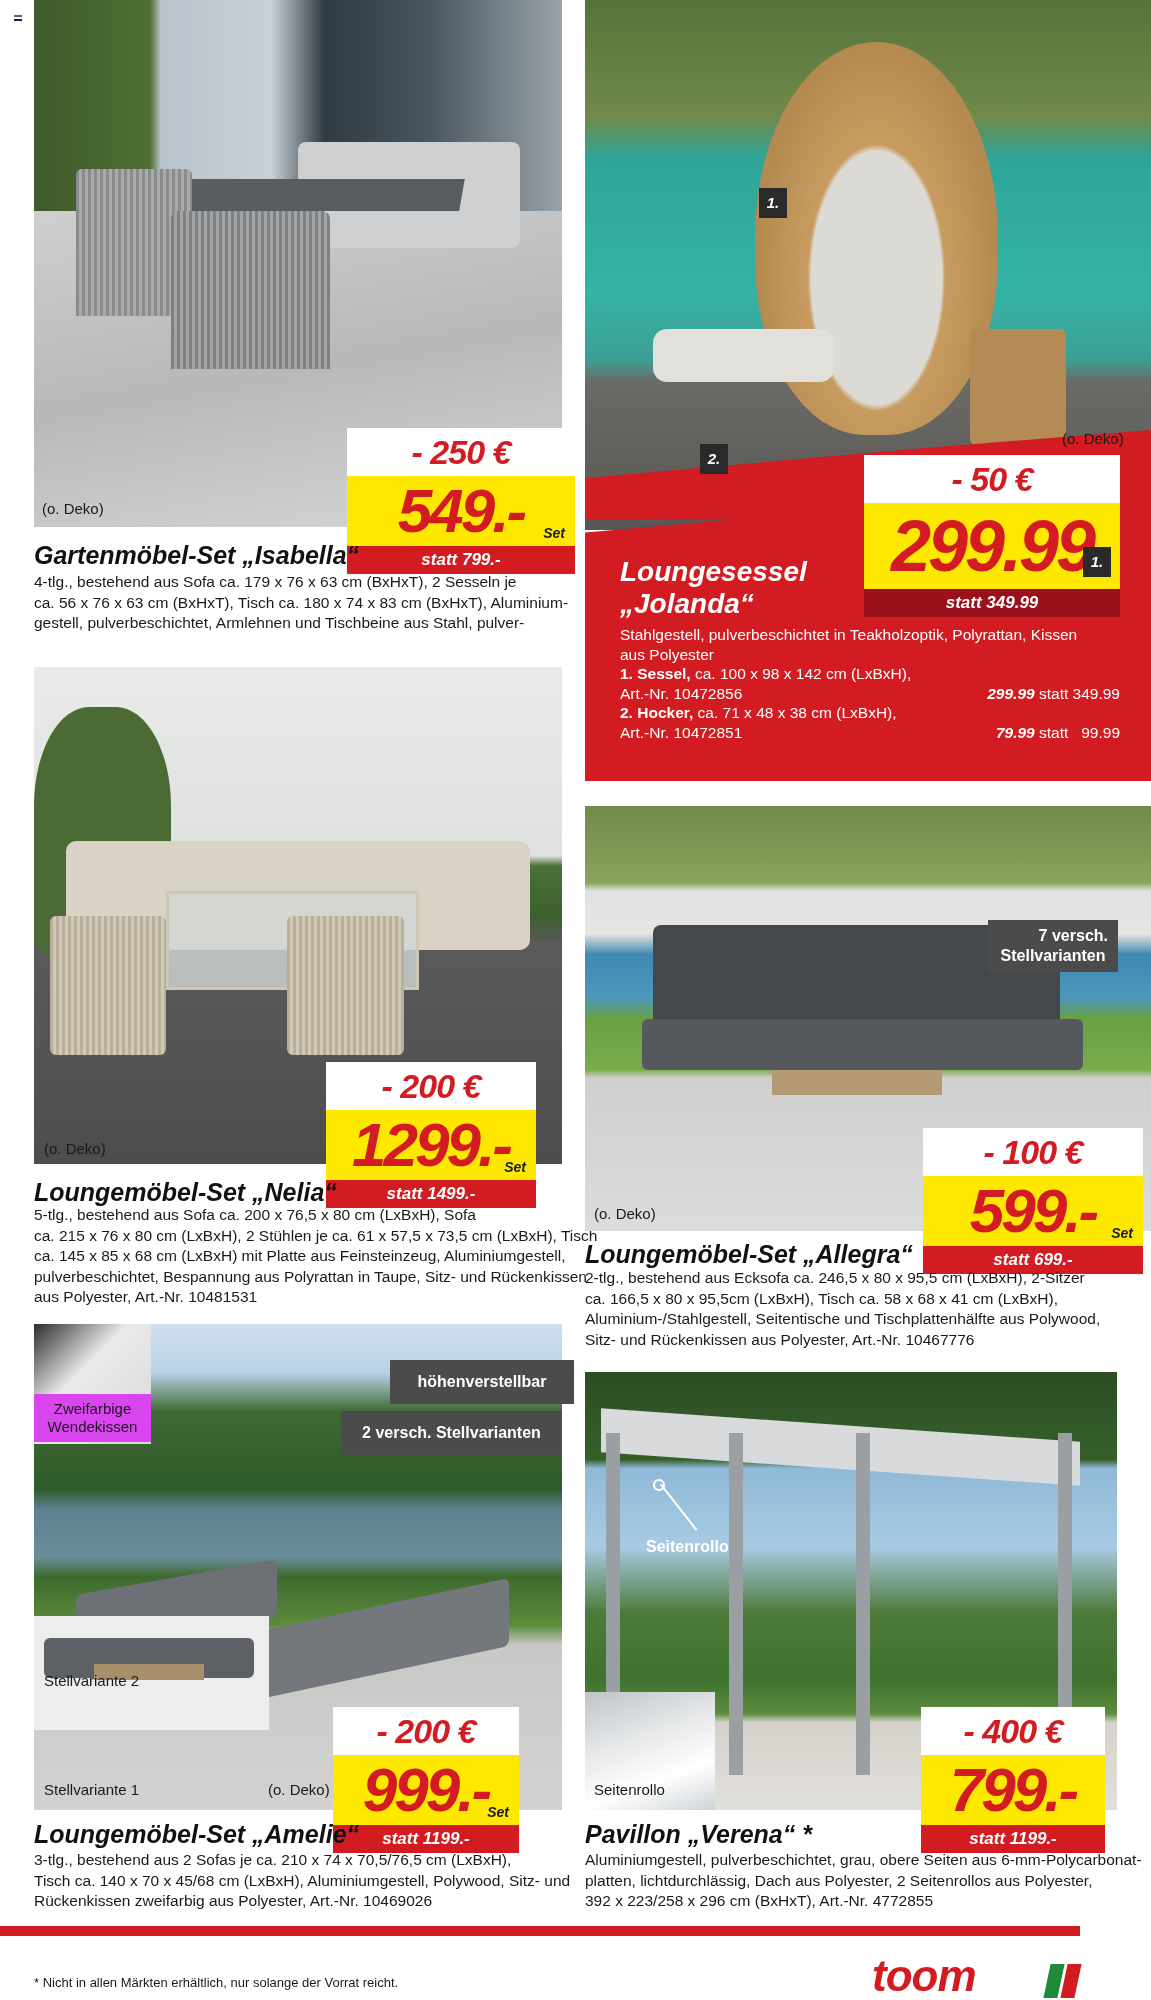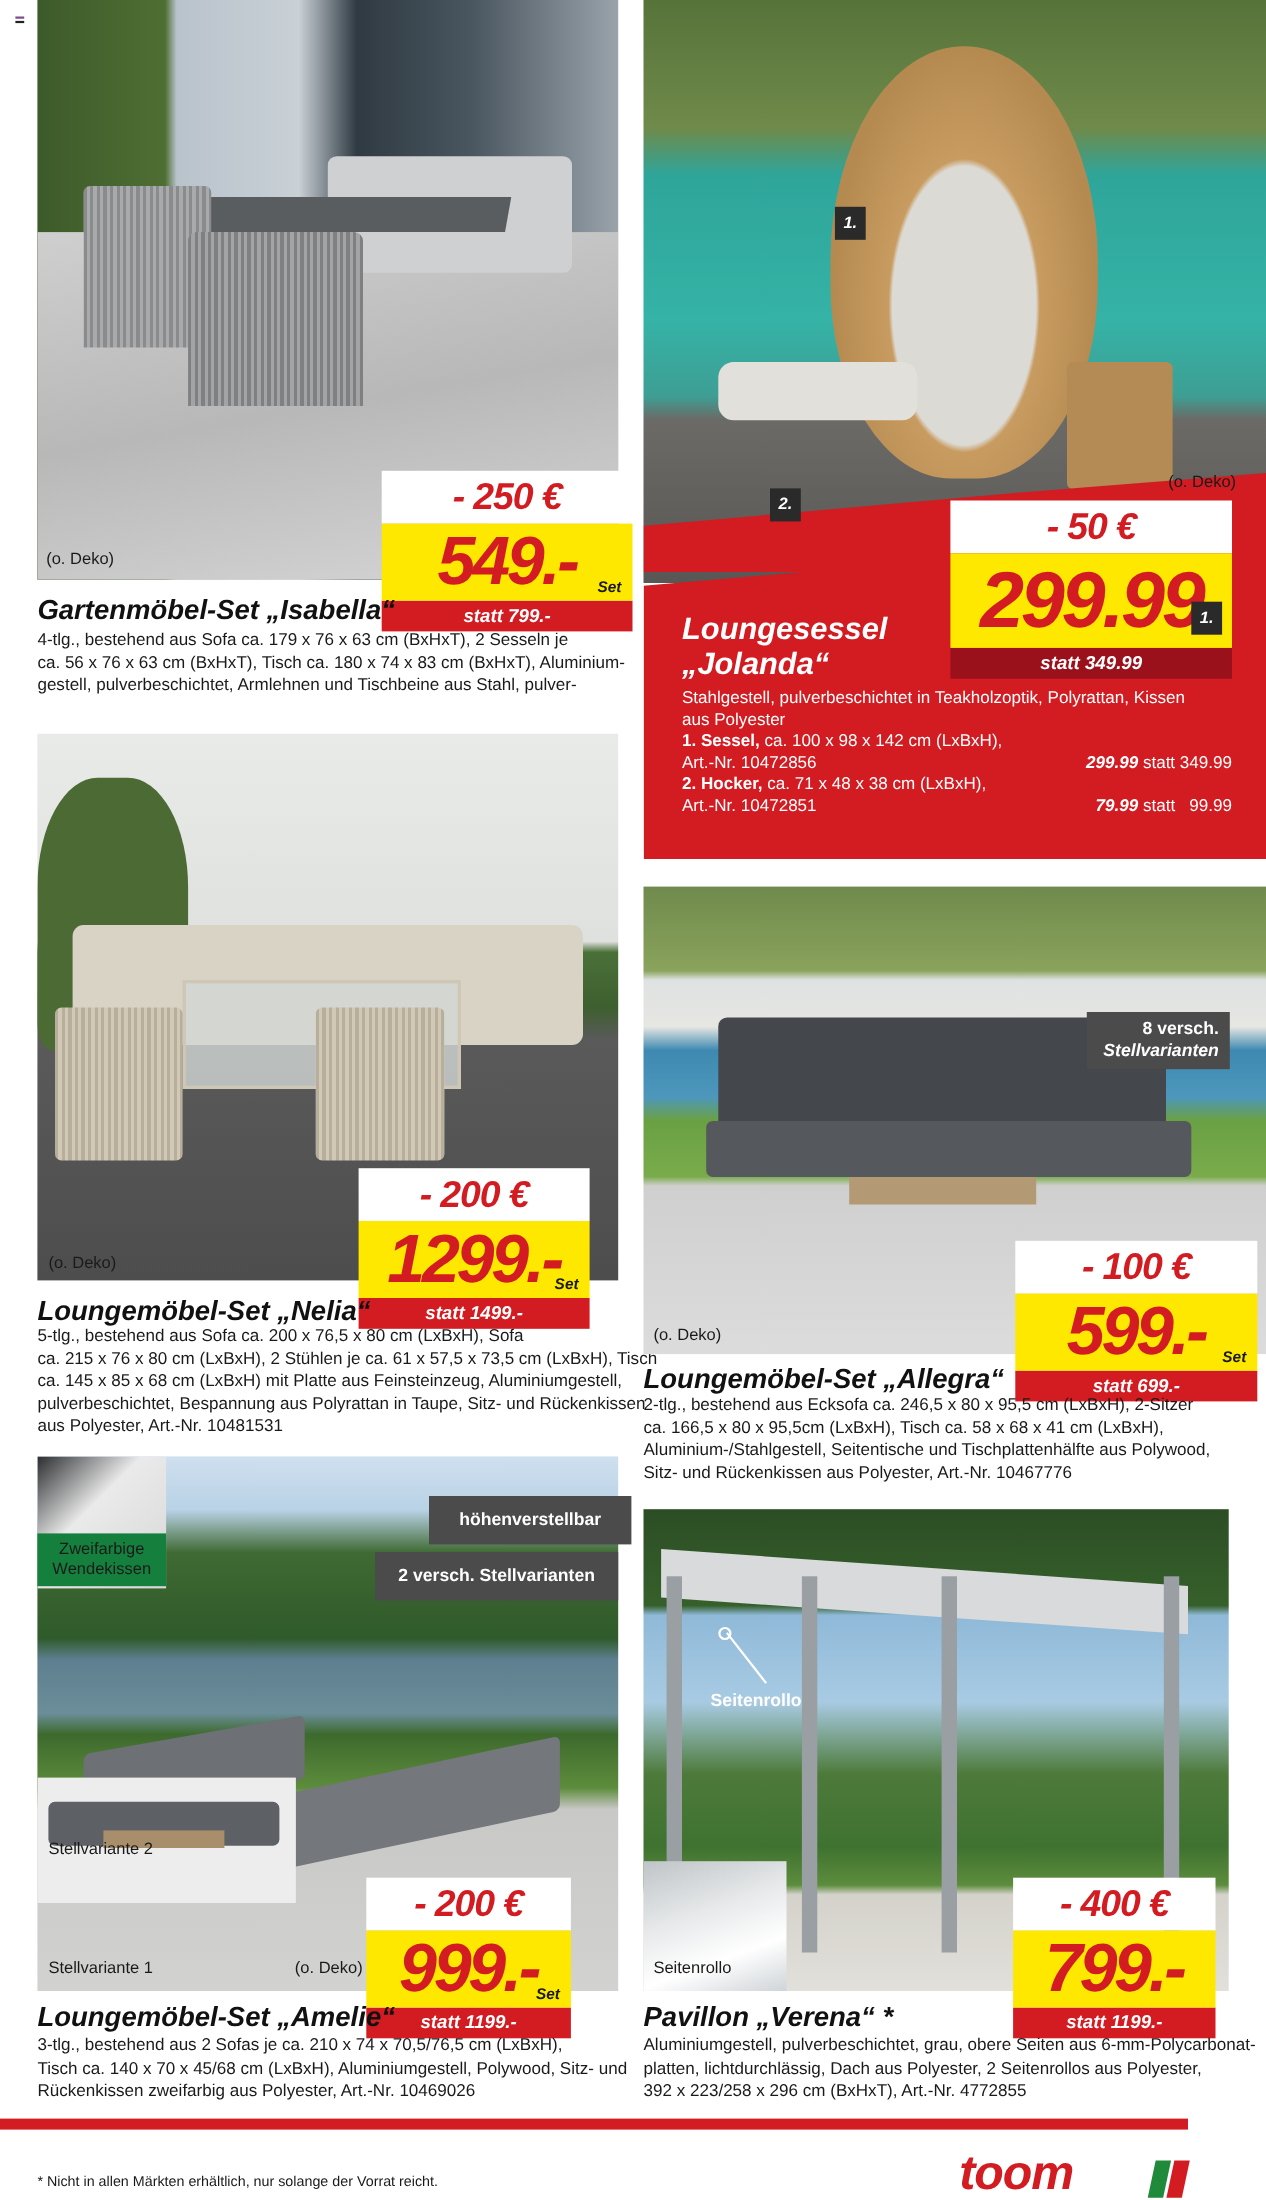--- a/index.html
+++ b/index.html
@@ -57,21 +57,21 @@
     .badge .price .set { position:absolute; right:10px; bottom:6px; font-size:14px; color:#1a1a1a; letter-spacing:0; font-weight:700; line-height:14px; }
     .badge .statt { background:#d21c22; color:#fff; font-weight:700; text-align:center; font-size:17px; height:28px; line-height:28px; }
     .badge.dark .statt { background:#9b111b; }
 
     
     .numtag { position:absolute; width:28px; height:30px; background:#2a2a2a; color:#fff; font-weight:700; font-style:italic; font-size:15px; text-align:center; line-height:30px; }
 
     .deko { position:absolute; font-size:15px; color:#1a1a1a; }
 
     .grey-tag { position:absolute; background:#4b4b4b; color:#fff; font-weight:700; font-size:16px; text-align:center; line-height:20px; padding:6px 10px; }
-    .white-tag { position:absolute; background:#15803d; color:#1a1a1a; font-size:15px; text-align:center; line-height:18px; padding:6px 4px; }
+    .white-tag { position:absolute; background:#d946ef; color:#1a1a1a; font-size:15px; text-align:center; line-height:18px; padding:6px 4px; }
 
     
     .title { position:absolute; font-weight:700; font-style:italic; font-size:25px; color:#111; letter-spacing:0; }
     .desc { position:absolute; font-size:15.5px; line-height:20.5px; color:#1a1a1a; }
     .desc p { white-space: nowrap; }
 
     .jol-title { position:absolute; left:620px; top:556px; color:#fff; font-weight:700; font-style:italic; font-size:28px; line-height:32px; }
     .jol-desc { position:absolute; left:620px; top:625px; width:500px; color:#fff; font-size:15.5px; line-height:19.5px; }
     .jol-desc .row { display:flex; justify-content:space-between; white-space:nowrap; }
     .jol-desc b { font-weight:700;margin-top:32px; }
@@ -187,22 +187,22 @@
   <p>pulverbeschichtet, Bespannung aus Polyrattan in Taupe, Sitz- und Rückenkissen</p>
   <p>aus Polyester, Art.-Nr. 10481531</p>
 </div>
 
 <div class="photo ph-allegra" style="left:585px; top:806px; width:566px; height:425px;">
   <div class="sofa"></div>
   <div class="seat"></div>
   <div class="tbl"></div>
 </div>
 <div class="grey-tag" style="left:988px; top:920px; width:130px;">
-  <div style="text-align:right;">8 versch.</div>
-  <div style="text-align:right;font-style:italic;">Stellvarianten</div>
+  <div style="text-align:right;">7 versch.</div>
+  <div style="text-align:center;">Stellvarianten</div>
 </div>
 <div class="deko" style="left:594px; top:1205px;">(o. Deko)</div>
 <div class="badge" style="left:923px; top:1128px; width:220px;">
   <div class="disc">- 100 €</div>
   <div class="price">
     <span>599.-</span>
     <span class="set">Set</span>
   </div>
   <div class="statt">statt 699.-</div>
 </div>

